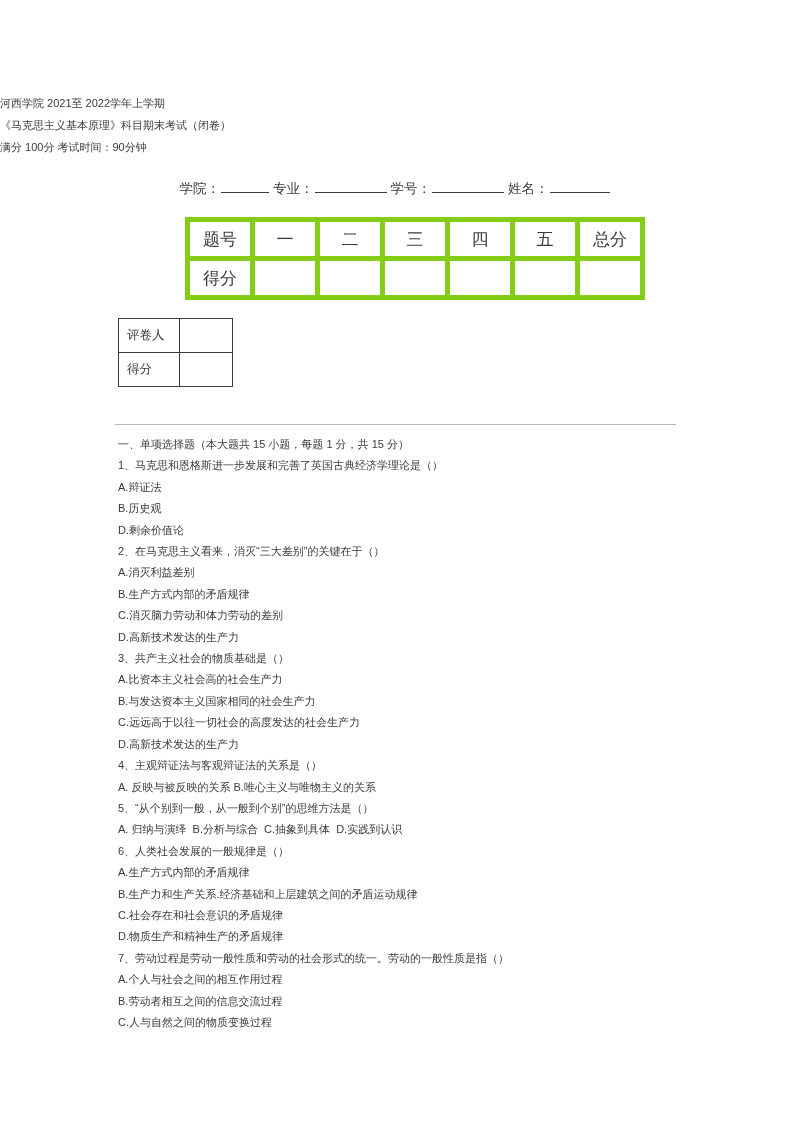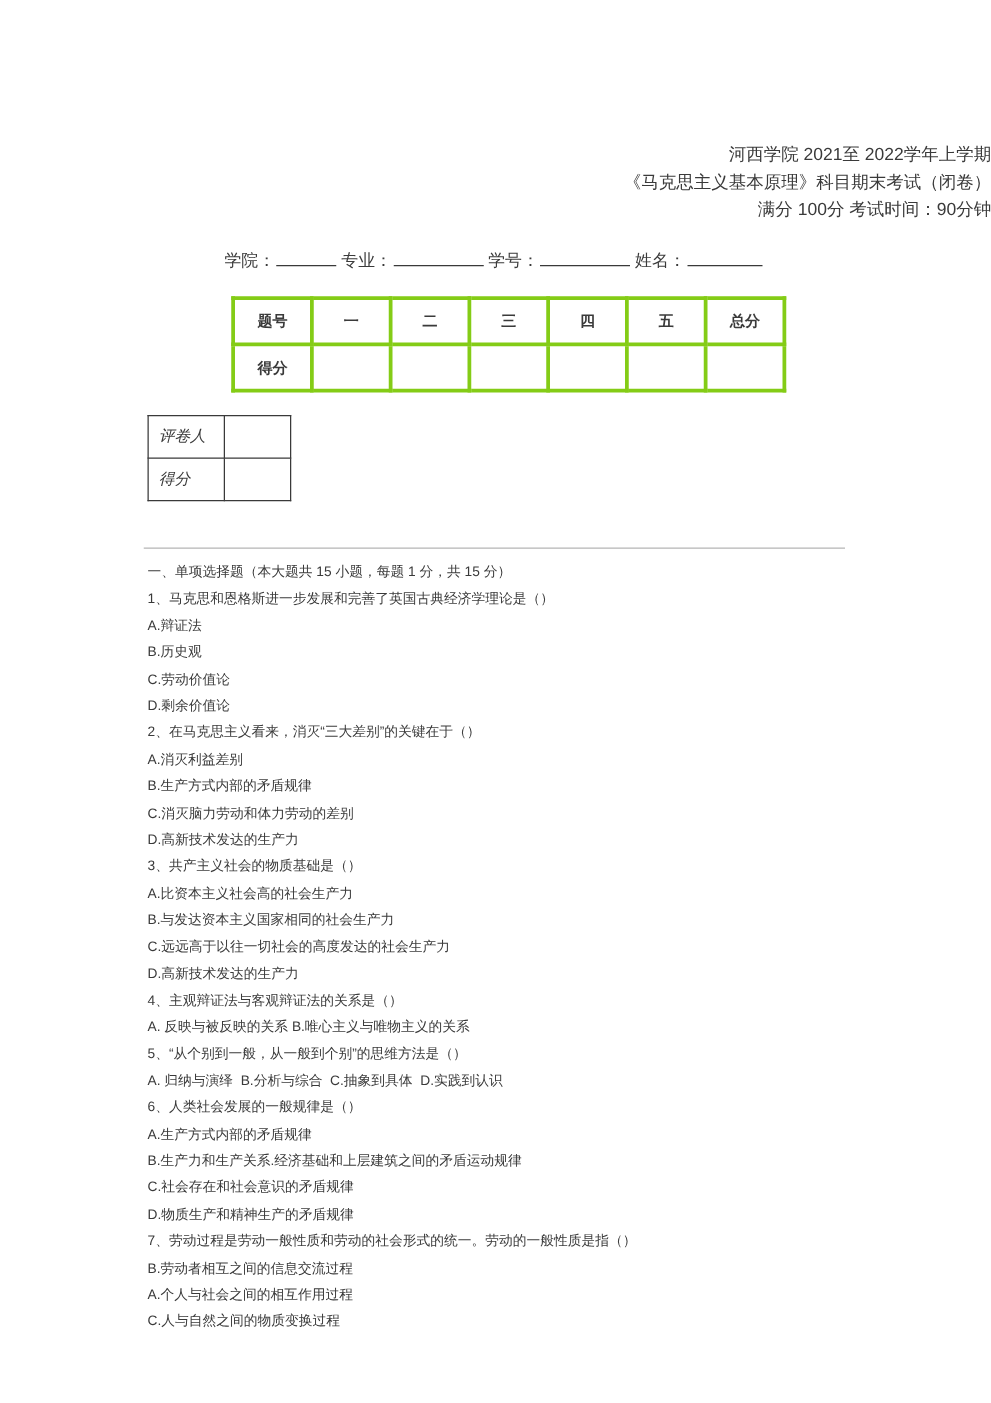--- a/index.html
+++ b/index.html
@@ -13,24 +13,23 @@
   }
   .page {
     position: relative;
     width: 793px;
     height: 1122px;
     overflow: hidden;
   }
   
   .header {
     padding-top: 92px;
-    text-align: right;
-    font-size: 14px;
+    text-align: left;
+    font-size: 11px;
     line-height: 22px;
-    margin-top: 20px;
   }
   .header .line { white-space: nowrap; }
   .info-line {
     margin-top: 19px;
     text-align: center;
     font-size: 13.5px;
     line-height: 24px;
     white-space: nowrap;
   }
   .blank {
@@ -45,41 +44,39 @@
   .blank.w-id      { width: 72px; }
   .blank.w-name    { width: 60px; }
 
   
   table.score {
     border-collapse: collapse;
     margin: 16px 0 0 185px;
     table-layout: fixed;
   }
   table.score td {
-    border: 3px solid #84cc16;
+    border: 5px solid #84cc16;
     width: 60px;
     height: 34px;
     text-align: center;
-    font-size: 12px;
+    font-size: 17px;
     padding: 0;
-    font-weight: bold;
   }
 
   
   table.grader {
     border-collapse: collapse;
     margin: 18px 0 0 118px;
     table-layout: fixed;
   }
   table.grader td {
     border: 1px solid #3a3a3a;
     height: 33px;
     font-size: 12.5px;
     padding: 0 0 0 8px;
-    font-style: italic;
   }
   table.grader td.label { width: 52px; }
   table.grader td.empty { width: 44px; }
 
   
   .divider {
     margin: 37px 0 0 115px;
     width: 561px;
     border: none;
     border-top: 1px solid #b5b5b5;
@@ -145,21 +142,20 @@
       </tbody>
   </table>
 
   <hr class="divider">
 
   <div class="body-text">
       <div class="line">一、单项选择题（本大题共 15 小题，每题 1 分，共 15 分）</div>
       <div class="line">1、马克思和恩格斯进一步发展和完善了英国古典经济学理论是（）</div>
       <div class="line">A.辩证法</div>
       <div class="line">B.历史观</div>
-      <div class="line">C.劳动价值论</div>
       <div class="line">D.剩余价值论</div>
       <div class="line">2、在马克思主义看来，消灭“三大差别”的关键在于（）</div>
       <div class="line">A.消灭利益差别</div>
       <div class="line">B.生产方式内部的矛盾规律</div>
       <div class="line">C.消灭脑力劳动和体力劳动的差别</div>
       <div class="line">D.高新技术发达的生产力</div>
       <div class="line">3、共产主义社会的物质基础是（）</div>
       <div class="line">A.比资本主义社会高的社会生产力</div>
       <div class="line">B.与发达资本主义国家相同的社会生产力</div>
       <div class="line">C.远远高于以往一切社会的高度发达的社会生产力</div>
@@ -167,18 +163,18 @@
       <div class="line">4、主观辩证法与客观辩证法的关系是（）</div>
       <div class="line">A. 反映与被反映的关系 B.唯心主义与唯物主义的关系</div>
       <div class="line">5、“从个别到一般，从一般到个别”的思维方法是（）</div>
       <div class="line">A. 归纳与演绎  B.分析与综合  C.抽象到具体  D.实践到认识</div>
       <div class="line">6、人类社会发展的一般规律是（）</div>
       <div class="line">A.生产方式内部的矛盾规律</div>
       <div class="line">B.生产力和生产关系.经济基础和上层建筑之间的矛盾运动规律</div>
       <div class="line">C.社会存在和社会意识的矛盾规律</div>
       <div class="line">D.物质生产和精神生产的矛盾规律</div>
       <div class="line">7、劳动过程是劳动一般性质和劳动的社会形式的统一。劳动的一般性质是指（）</div>
+      <div class="line">A.个人与社会之间的相互作用过程</div>
       <div class="line">B.劳动者相互之间的信息交流过程</div>
-      <div class="line">A.个人与社会之间的相互作用过程</div>
       <div class="line">C.人与自然之间的物质变换过程</div>
     </div>
 
 </div>
 
 </body></html>

